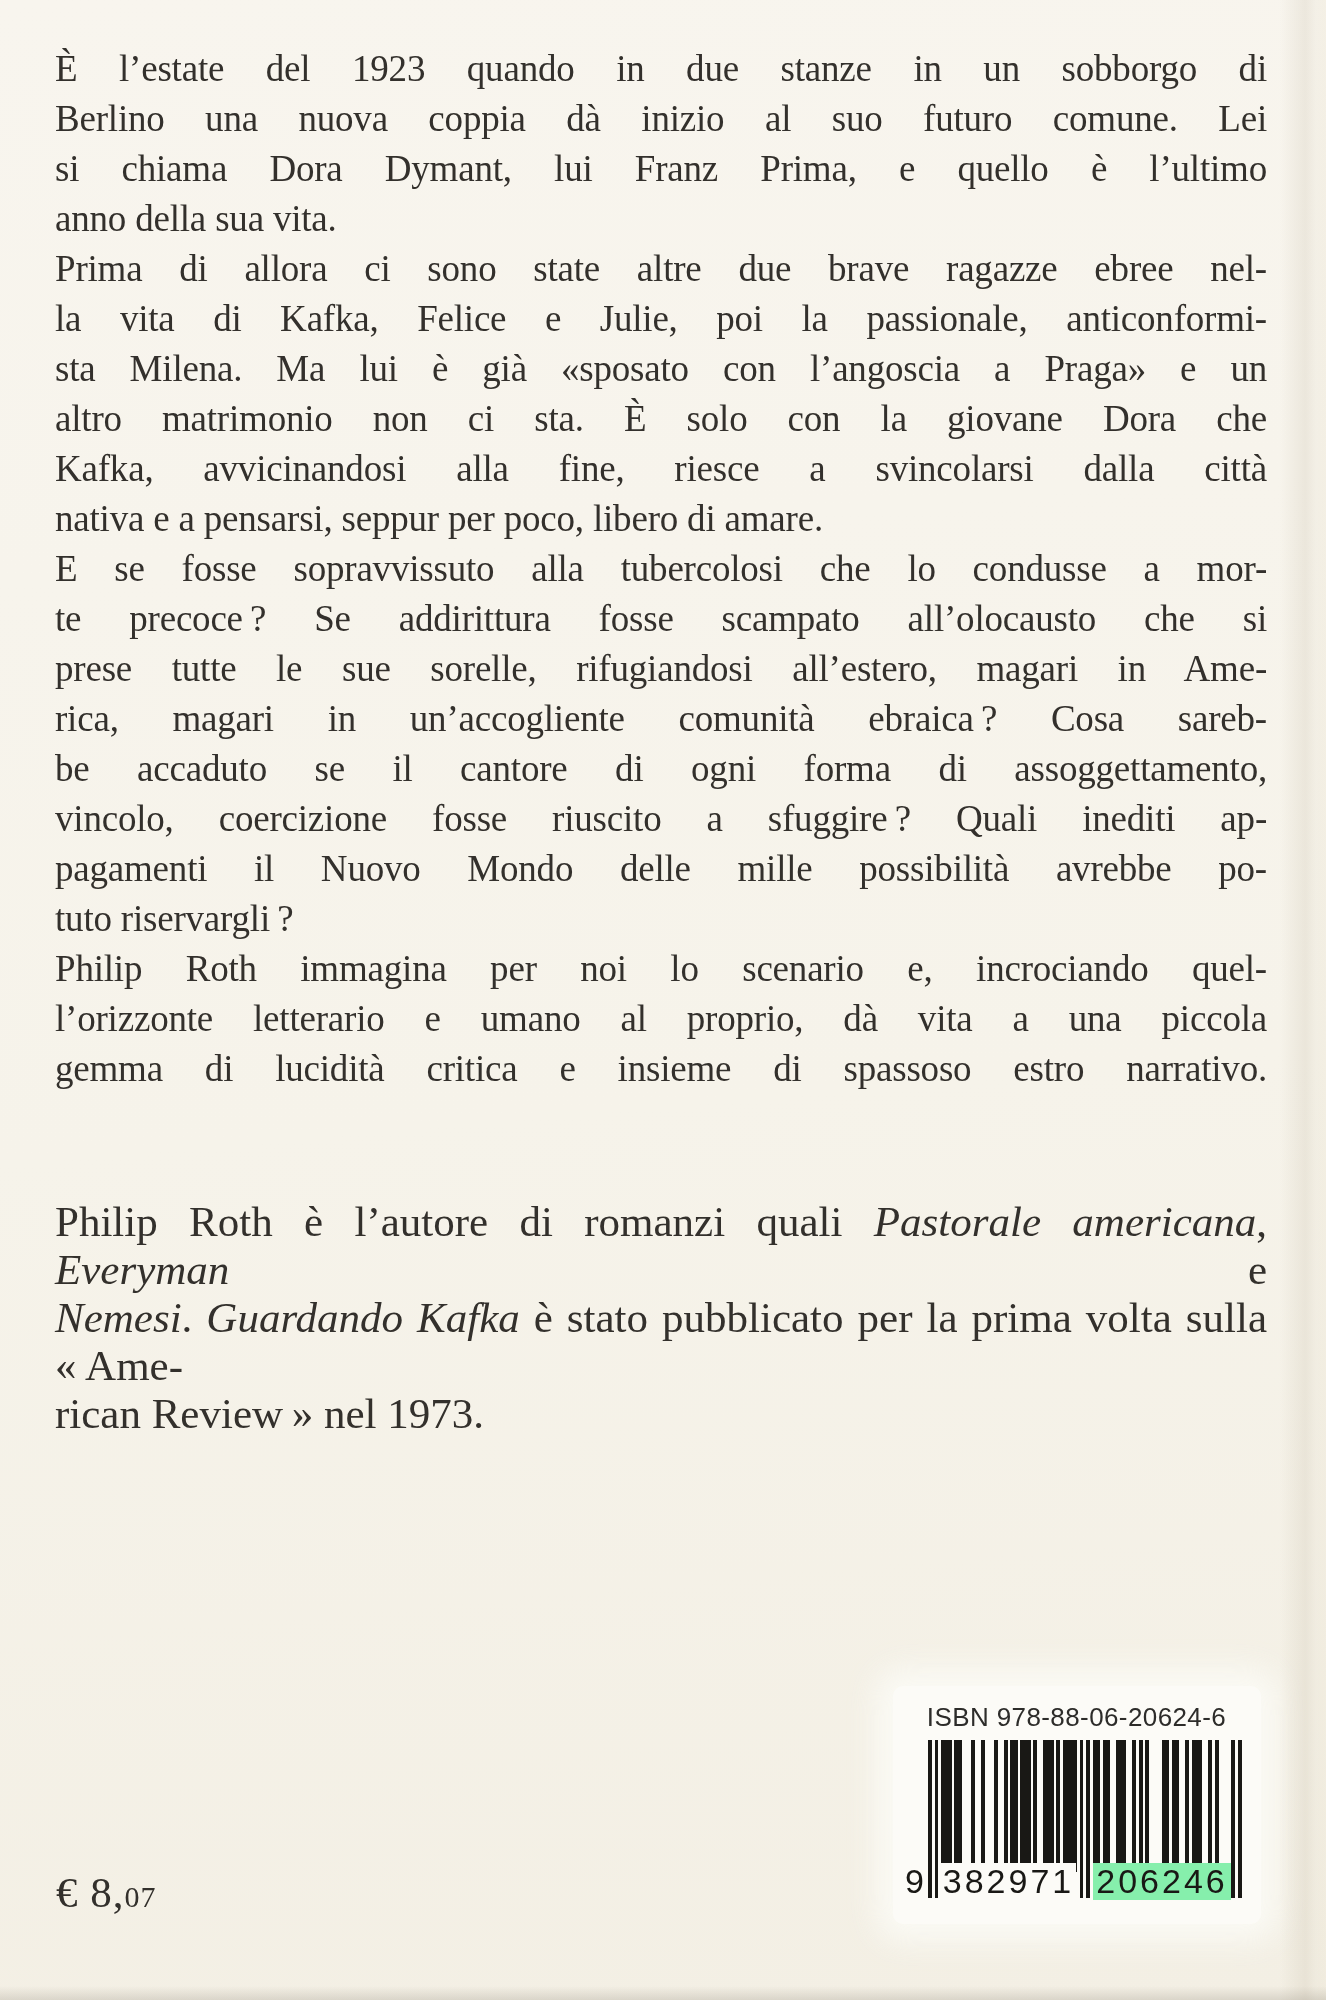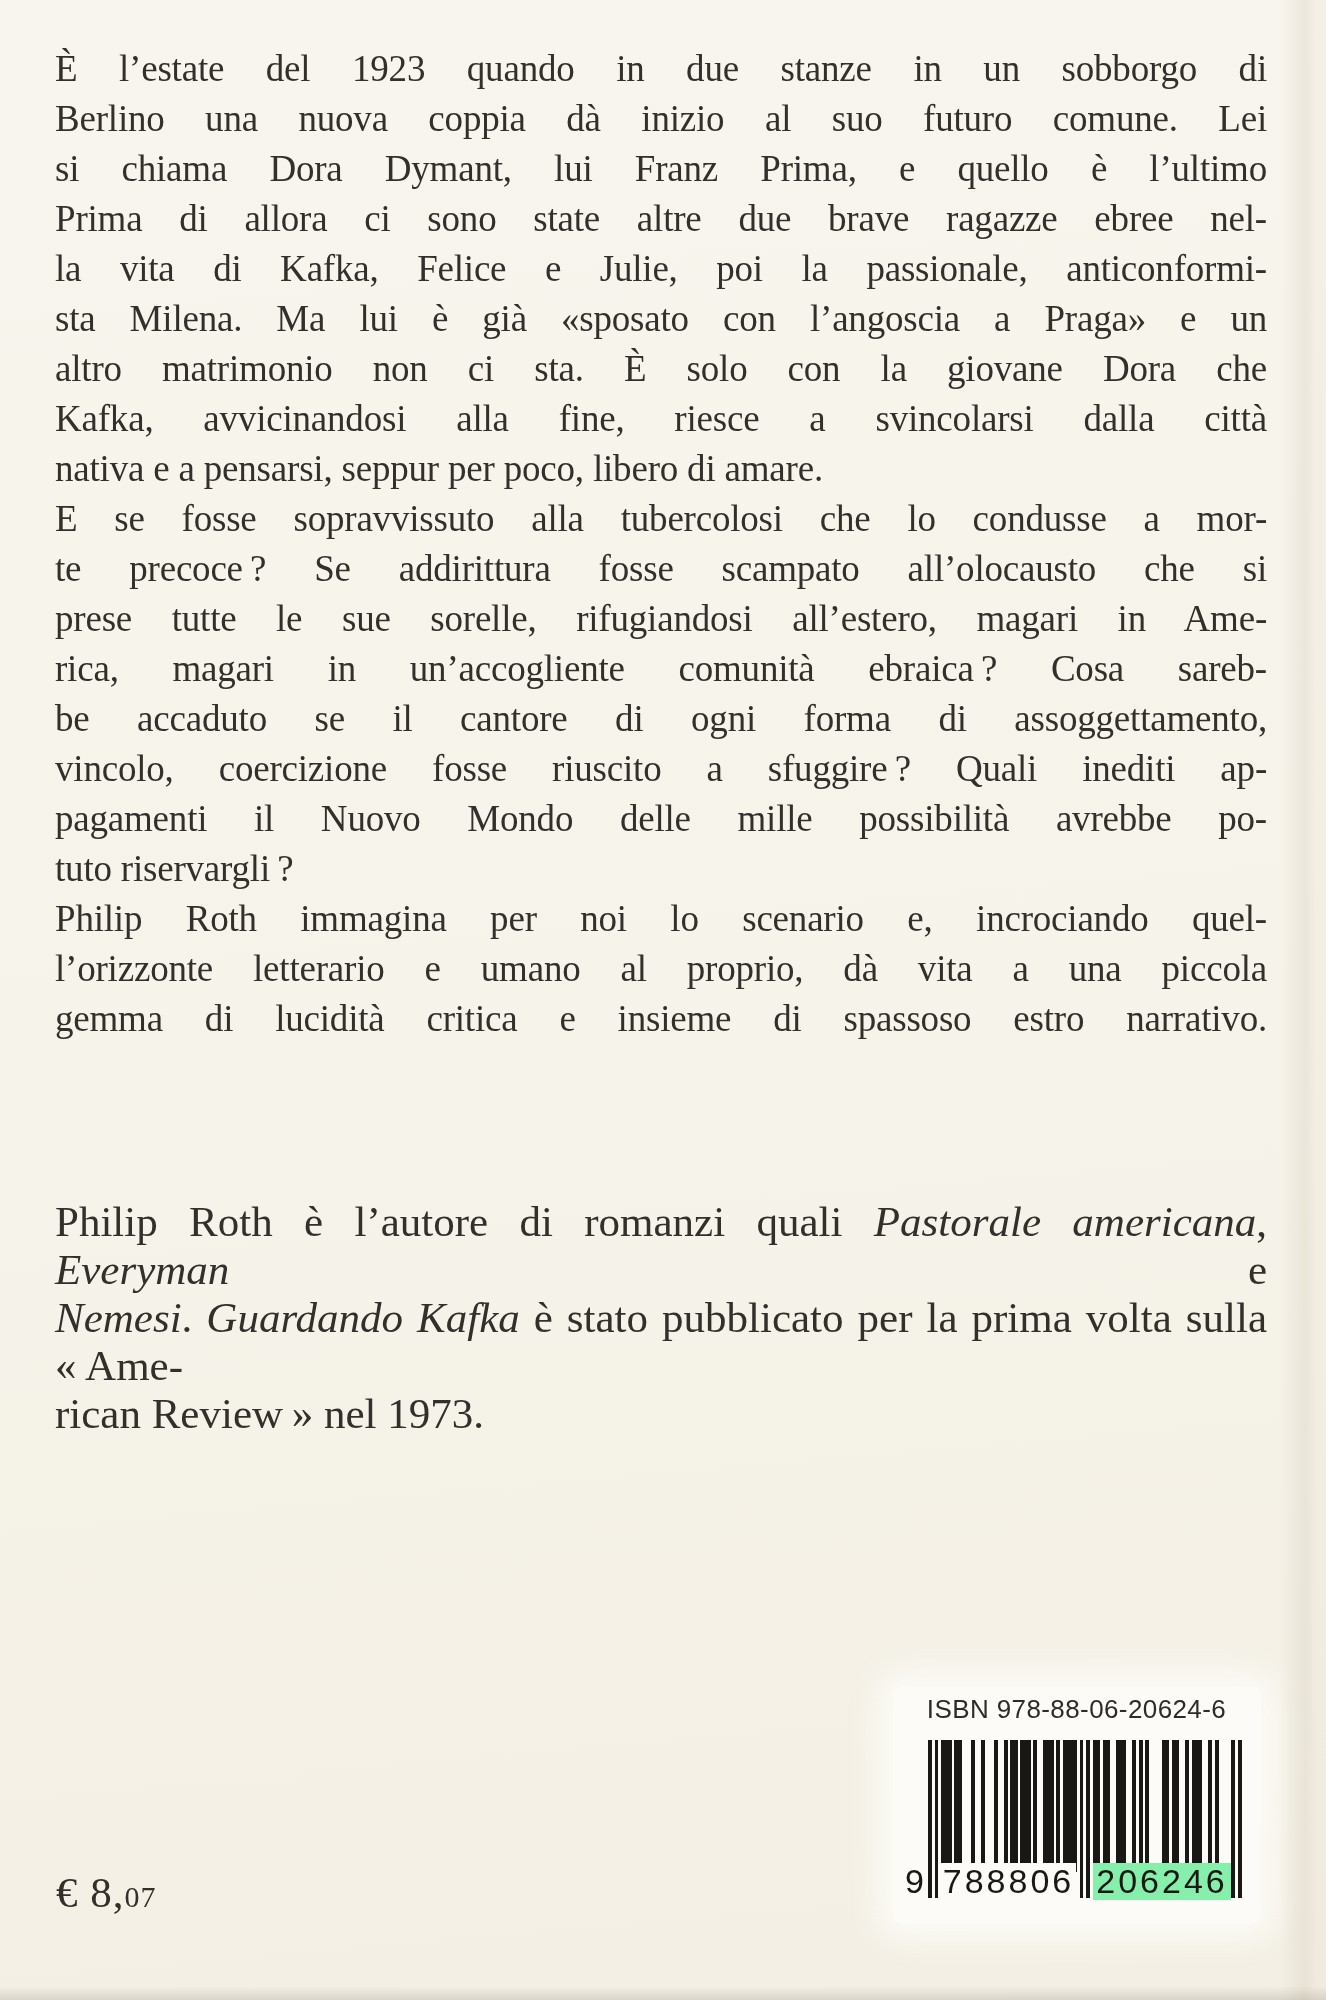--- a/index.html
+++ b/index.html
@@ -43,21 +43,21 @@
     top: 1686px;
     width: 368px;
     height: 238px;
     background: #fcfbf7;
     border-radius: 10px;
     box-shadow: 0 0 30px 18px rgba(252,251,247,0.85);
   }
   .isbn {
     position: absolute;
     left: 27px;
-    top: 8px;
+    top: 16px;
     width: 313px;
     text-align: center;
     font-family: "Liberation Sans", sans-serif;
     font-size: 26px;
     letter-spacing: 0.4px;
     color: #2d2c2a;
     white-space: nowrap;
   }
   .bc-bars {
     position: absolute;
@@ -123,20 +123,21 @@
 </style>
 </head>
 <body>
 
 <div class="page">
 
   <div class="body-text" id="body-lines">
       <div class="line full">È l’estate del 1923 quando in due stanze in un sobborgo di</div>
       <div class="line full">Berlino una nuova coppia dà inizio al suo futuro comune. Lei</div>
       <div class="line full">si chiama Dora Dymant, lui Franz Prima, e quello è l’ultimo</div>
+      <div class="line">anno della sua vita.</div>
       <div class="line full">Prima di allora ci sono state altre due brave ragazze ebree nel-</div>
       <div class="line full">la vita di Kafka, Felice e Julie, poi la passionale, anticonformi-</div>
       <div class="line full">sta Milena. Ma lui è già «sposato con l’angoscia a Praga» e un</div>
       <div class="line full">altro matrimonio non ci sta. È solo con la giovane Dora che</div>
       <div class="line full">Kafka, avvicinandosi alla fine, riesce a svincolarsi dalla città</div>
       <div class="line">nativa e a pensarsi, seppur per poco, libero di amare.</div>
       <div class="line full">E se fosse sopravvissuto alla tubercolosi che lo condusse a mor-</div>
       <div class="line full">te precoce ? Se addirittura fosse scampato all’olocausto che si</div>
       <div class="line full">prese tutte le sue sorelle, rifugiandosi all’estero, magari in Ame-</div>
       <div class="line full">rica, magari in un’accogliente comunità ebraica ? Cosa sareb-</div>
@@ -184,21 +185,21 @@
         <div class="bar" style="left: 243.81px; width: 7.19px;"></div>
         <div class="bar" style="left: 256.99px; width: 3.89px;"></div>
         <div class="bar" style="left: 263.58px; width: 10.48px;"></div>
         <div class="bar" style="left: 280.05px; width: 3.89px;"></div>
         <div class="bar" style="left: 286.64px; width: 3.89px;"></div>
         <div class="bar tall" style="left: 303.12px; width: 3.89px;"></div>
         <div class="bar tall" style="left: 309.71px; width: 3.89px;"></div>
       </div>
     <div class="bc-digits">
       <span class="bcd bcd-first">9</span>
-      <span class="bcd bcd-left">788806</span>
+      <span class="bcd bcd-left">382971</span>
       <span class="bcd bcd-right">206246</span>
     </div>
   </div>
 
   <div class="price">
     <span>€ 8,</span><span class="cents">07</span>
   </div>
 
   <div class="edge-right"></div>
   <div class="edge-bottom"></div>

